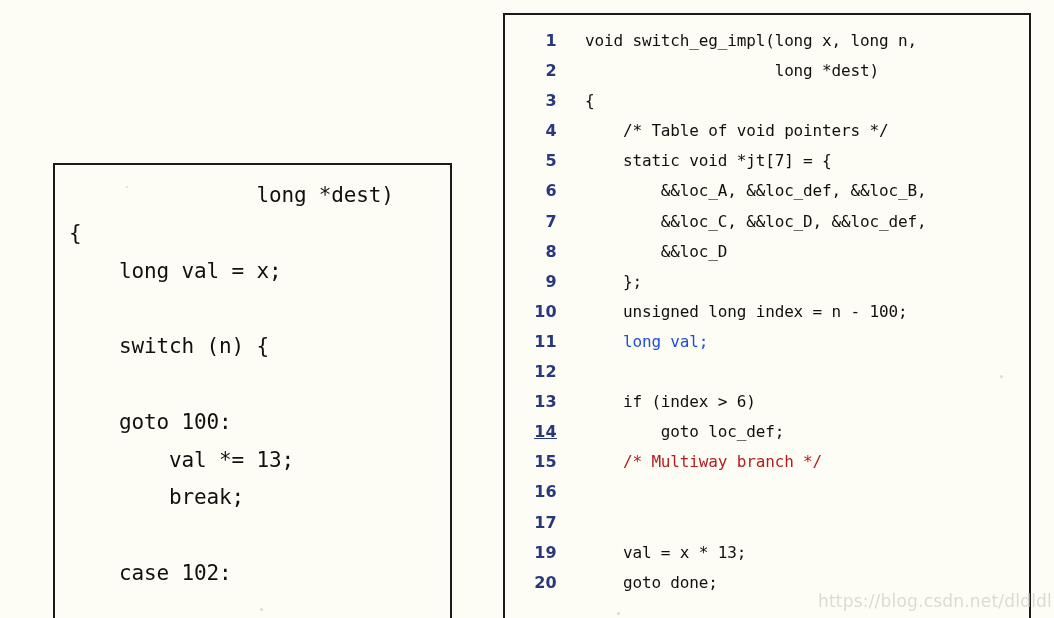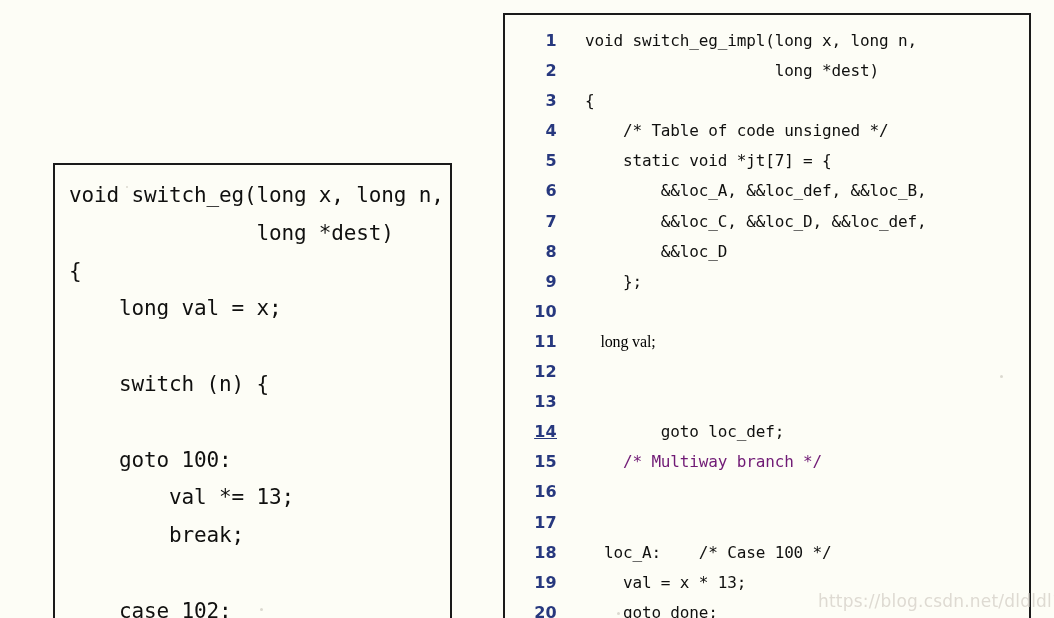--- a/index.html
+++ b/index.html
@@ -108,55 +108,53 @@
     opacity: .65;
   }
 </style>
 </head>
 <body>
 
 <div id="page" style="background: rgb(253, 253, 246);">
 
   <div class="code-panel" id="panel-left" style="border-color: rgb(26, 26, 26); background: rgb(253, 253, 246);">
     <div class="code-body" id="left-body">
-        <div class="code-line"><span class="src" style="color: rgb(16, 16, 15);">void switch_eg(long x, long n,</span></div>
         <div class="code-line"><span class="src" style="color: rgb(16, 16, 15);">               long *dest)</span></div>
         <div class="code-line"><span class="src" style="color: rgb(16, 16, 15);">{</span></div>
         <div class="code-line"><span class="src" style="color: rgb(16, 16, 15);">    long val = x;</span></div>
         <div class="code-line"><span class="src" style="color: rgb(16, 16, 15);"></span></div>
         <div class="code-line"><span class="src" style="color: rgb(16, 16, 15);">    switch (n) {</span></div>
         <div class="code-line"><span class="src" style="color: rgb(16, 16, 15);"></span></div>
         <div class="code-line"><span class="src" style="color: rgb(16, 16, 15);">    goto 100:</span></div>
         <div class="code-line"><span class="src" style="color: rgb(16, 16, 15);">        val *= 13;</span></div>
         <div class="code-line"><span class="src" style="color: rgb(16, 16, 15);">        break;</span></div>
         <div class="code-line"><span class="src" style="color: rgb(16, 16, 15);"></span></div>
         <div class="code-line"><span class="src" style="color: rgb(16, 16, 15);">    case 102:</span></div>
       </div>
   </div>
 
   <div class="code-panel" id="panel-right" style="border-color: rgb(26, 26, 26); background: rgb(253, 253, 246);">
     <div class="code-body" id="right-body">
         <div class="code-line"><span class="lineno" style="color: rgb(39, 56, 126);">1</span><span class="src" style="color: rgb(16, 16, 15);">void switch_eg_impl(long x, long n,</span></div>
         <div class="code-line"><span class="lineno" style="color: rgb(39, 56, 126);">2</span><span class="src" style="color: rgb(16, 16, 15);">                    long *dest)</span></div>
         <div class="code-line"><span class="lineno" style="color: rgb(39, 56, 126);">3</span><span class="src" style="color: rgb(16, 16, 15);">{</span></div>
-        <div class="code-line"><span class="lineno" style="color: rgb(39, 56, 126);">4</span><span class="src" style="color: rgb(16, 16, 15);">    /* Table of code unsigned */</span></div>
+        <div class="code-line"><span class="lineno" style="color: rgb(39, 56, 126);">4</span><span class="src" style="color: rgb(16, 16, 15);">    /* Table of void pointers */</span></div>
         <div class="code-line"><span class="lineno" style="color: rgb(39, 56, 126);">5</span><span class="src" style="color: rgb(16, 16, 15);">    static void *jt[7] = {</span></div>
         <div class="code-line"><span class="lineno" style="color: rgb(39, 56, 126);">6</span><span class="src" style="color: rgb(16, 16, 15);">        &amp;&amp;loc_A, &amp;&amp;loc_def, &amp;&amp;loc_B,</span></div>
         <div class="code-line"><span class="lineno" style="color: rgb(39, 56, 126);">7</span><span class="src" style="color: rgb(16, 16, 15);">        &amp;&amp;loc_C, &amp;&amp;loc_D, &amp;&amp;loc_def,</span></div>
         <div class="code-line"><span class="lineno" style="color: rgb(39, 56, 126);">8</span><span class="src" style="color: rgb(16, 16, 15);">        &amp;&amp;loc_D</span></div>
         <div class="code-line"><span class="lineno" style="color: rgb(39, 56, 126);">9</span><span class="src" style="color: rgb(16, 16, 15);">    };</span></div>
-        <div class="code-line"><span class="lineno" style="color: rgb(39, 56, 126);">10</span></div>
-        <div class="code-line"><span class="lineno" style="color: rgb(39, 56, 126);">11</span><span class="src" style="color: #000000; font-family: Liberation Serif, serif;">    long val;</span></div>
+        <div class="code-line"><span class="lineno" style="color: rgb(39, 56, 126);">10</span><span class="src" style="color: rgb(16, 16, 15);">    unsigned long index = n - 100;</span></div>
+        <div class="code-line"><span class="lineno" style="color: rgb(39, 56, 126);">11</span><span class="src" style="color: #1d4ed8;">    long val;</span></div>
         <div class="code-line"><span class="lineno" style="color: rgb(39, 56, 126);">12</span><span class="src" style="color: rgb(16, 16, 15);"></span></div>
-        <div class="code-line"><span class="lineno" style="color: rgb(39, 56, 126);">13</span></div>
+        <div class="code-line"><span class="lineno" style="color: rgb(39, 56, 126);">13</span><span class="src" style="color: rgb(16, 16, 15);">    if (index &gt; 6)</span></div>
         <div class="code-line"><span class="lineno" style="color: rgb(39, 56, 126); text-decoration: underline;">14</span><span class="src" style="color: rgb(16, 16, 15);">        goto loc_def;</span></div>
-        <div class="code-line"><span class="lineno" style="color: rgb(39, 56, 126);">15</span><span class="src" style="color: #701a75;">    /* Multiway branch */</span></div>
+        <div class="code-line"><span class="lineno" style="color: rgb(39, 56, 126);">15</span><span class="src" style="color: #b91c1c;">    /* Multiway branch */</span></div>
         <div class="code-line"><span class="lineno" style="color: rgb(39, 56, 126);">16</span></div>
         <div class="code-line"><span class="lineno" style="color: rgb(39, 56, 126);">17</span><span class="src" style="color: rgb(16, 16, 15);"></span></div>
-        <div class="code-line"><span class="lineno" style="color: rgb(39, 56, 126);">18</span><span class="src" style="color: rgb(16, 16, 15);">  loc_A:    /* Case 100 */</span></div>
         <div class="code-line"><span class="lineno" style="color: rgb(39, 56, 126);">19</span><span class="src" style="color: rgb(16, 16, 15);">    val = x * 13;</span></div>
         <div class="code-line"><span class="lineno" style="color: rgb(39, 56, 126);">20</span><span class="src" style="color: rgb(16, 16, 15);">    goto done;</span></div>
       </div>
   </div>
 
   <div class="speck" style="left:1000px; top:375px; width:3px; height:3px;"></div>
   <div class="speck" style="left:260px; top:608px; width:3px; height:3px;"></div>
   <div class="speck" style="left:126px; top:186px; width:2px; height:2px;"></div>
   <div class="speck" style="left:617px; top:612px; width:3px; height:3px;"></div>
 

